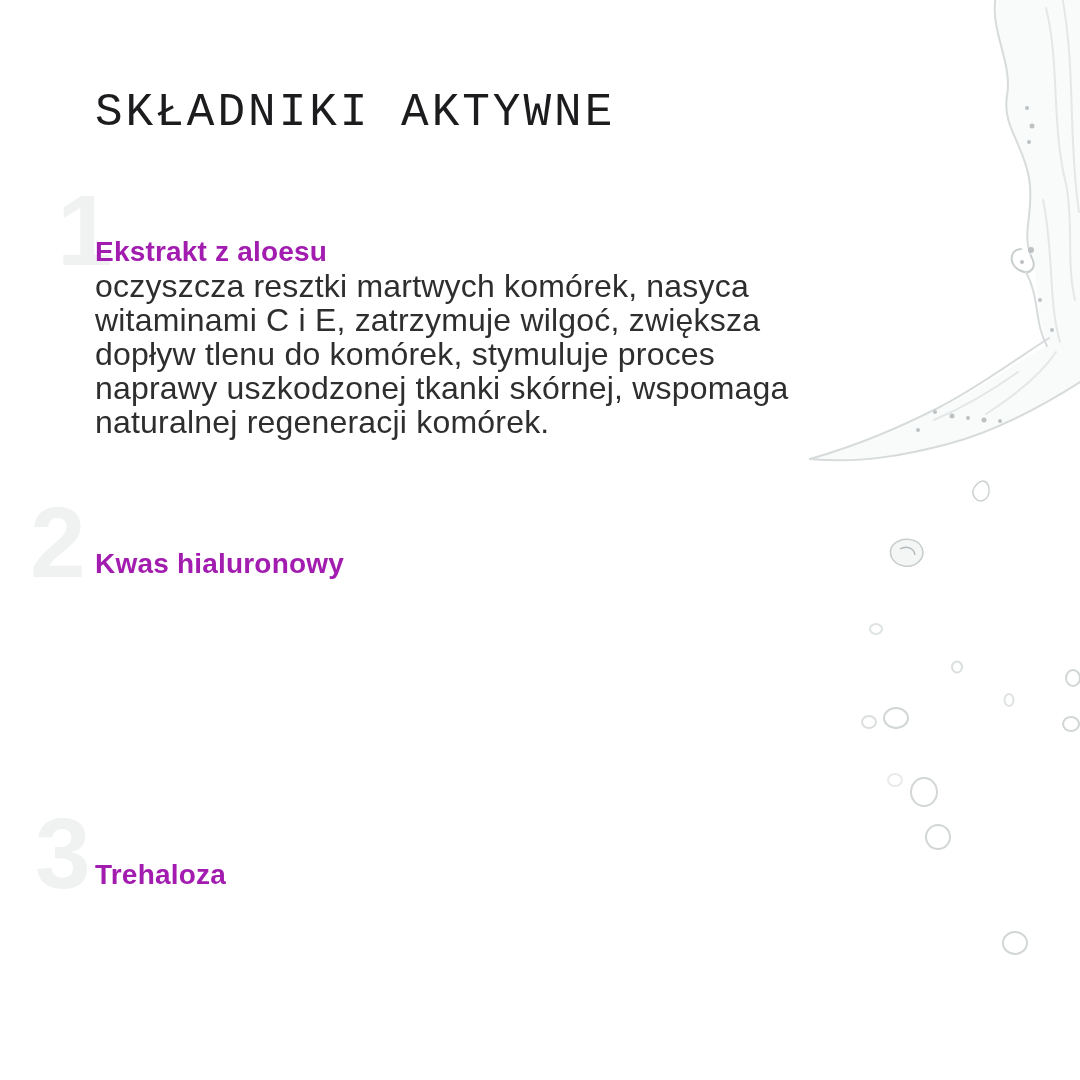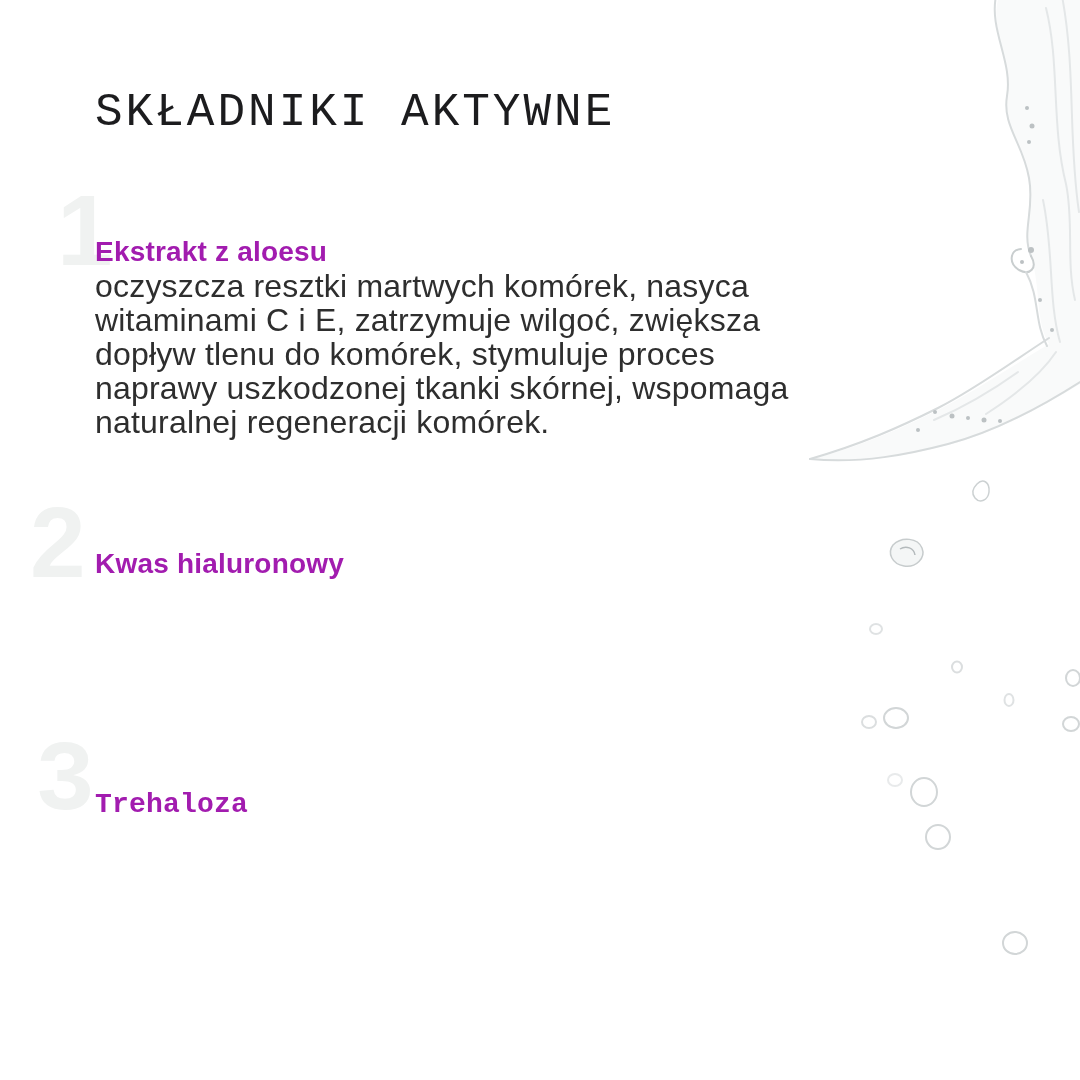--- a/index.html
+++ b/index.html
@@ -33,21 +33,21 @@
     font-family: Liberation Mono, monospace;
   }
 
   .section {
     position: absolute;
     left: 95px;
     width: 730px;
   }
   .section-1 { top: 235px; }
   .section-2 { top: 547px; }
-  .section-3 { top: 788px; font-family: Liberation Mono, monospace; }
+  .section-3 { top: 858px; }
 
   .big-number {
     position: absolute;
     top: -55px;
     font-size: 100px;
     font-weight: 700;
     line-height: 1;
     color: #f0f2f1;
     z-index: 0;
     user-select: none;

